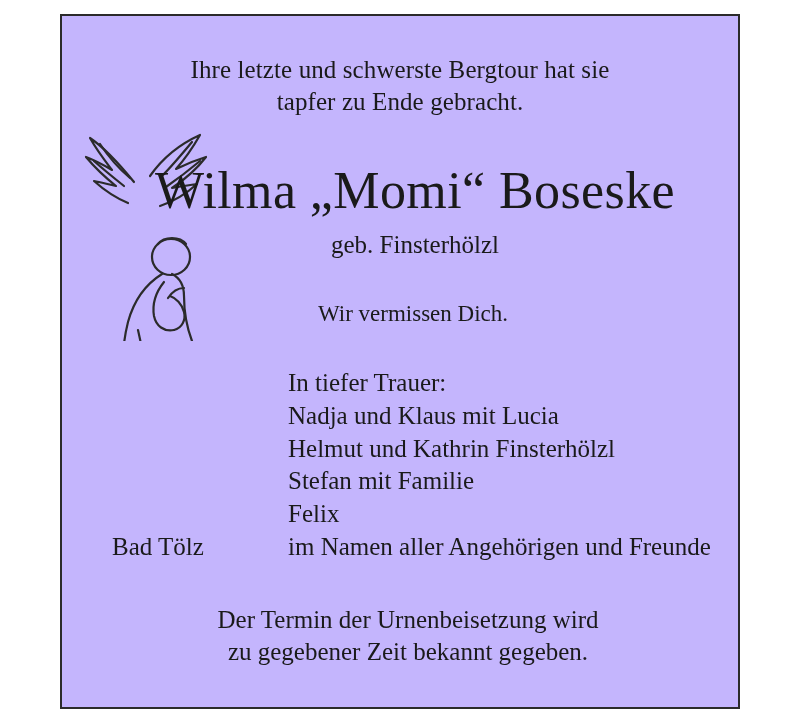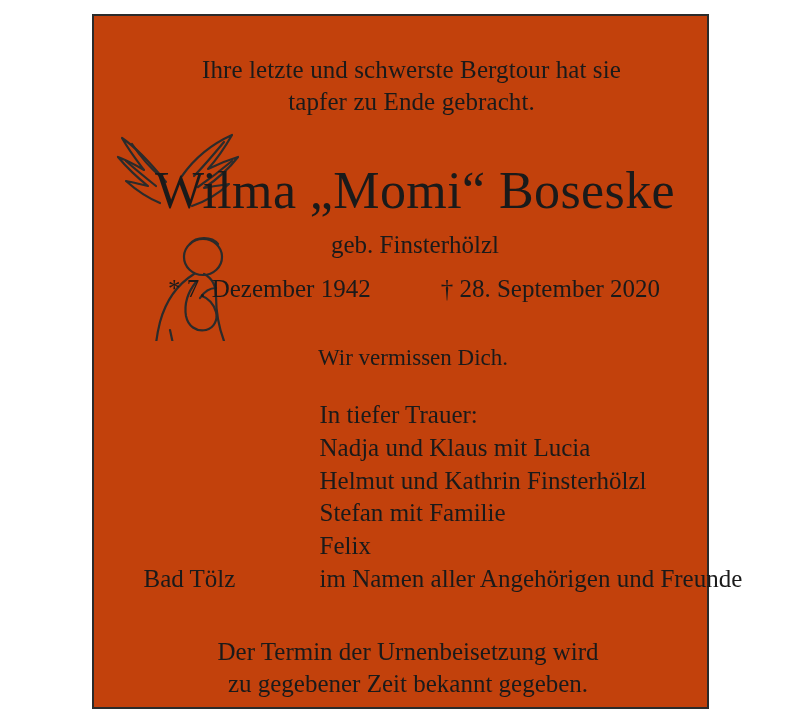--- a/index.html
+++ b/index.html
@@ -9,25 +9,25 @@
   }
   body {
     width: 800px;
     height: 723px;
     font-family: "Liberation Serif", serif;
     color: #1a1a1a;
     overflow: hidden;
   }
   .obit-card {
     position: relative;
-    width: 617px;
+    width: 680px;
     height: 695px;
     margin: 14px auto;
     border: 2px solid #2b2b2b;
-    background: #c2410c;
+    background: #c4b5fd;
     box-sizing: border-box;
   }
   .angel {
     position: absolute;
     left: 14px;
     top: 100px;
     width: 140px;
     height: 225px;
   }
   .content {
@@ -71,21 +71,21 @@
     gap: 70px;
     white-space: nowrap;
   }
   .missing {
     text-align: center;
     font-size: 23px;
     margin-top: 42px;
     padding-left: 26px;
   }
   .mourn-block {
-    margin-top: 28px;
+    margin-top: 40px;
     padding-left: 208px;
     font-size: 25px;
     line-height: 1.31;
   }
   .mourn-block .line { white-space: nowrap; }
   .mourn-block b { font-weight: normal; }
   .place-row {
     position: relative;
     font-size: 25px;
     line-height: 1.31;
@@ -143,24 +143,20 @@
   <div class="content">
 
     <div class="epigraph">
       <div>Ihre letzte und schwerste Bergtour hat sie</div>
       <div>tapfer zu Ende gebracht.</div>
     </div>
 
     <div class="name">Wilma „Momi“ Boseske</div>
     <div class="maiden">geb. Finsterhölzl</div>
 
-    <div class="dates">
-      <span>* 7. Dezember 1942</span>
-      <span>† 28. September 2020</span>
-    </div>
 
     <div class="missing">Wir vermissen Dich.</div>
 
     <div class="mourn-block">
       <div class="line">In tiefer Trauer:</div>
 
       <div class="line"><b>Nadja</b><span> und </span><b>Klaus</b><span> mit </span><b>Lucia</b></div>
 
       <div class="line"><b>Helmut</b><span> und </span><b>Kathrin Finsterhölzl</b></div>
 

